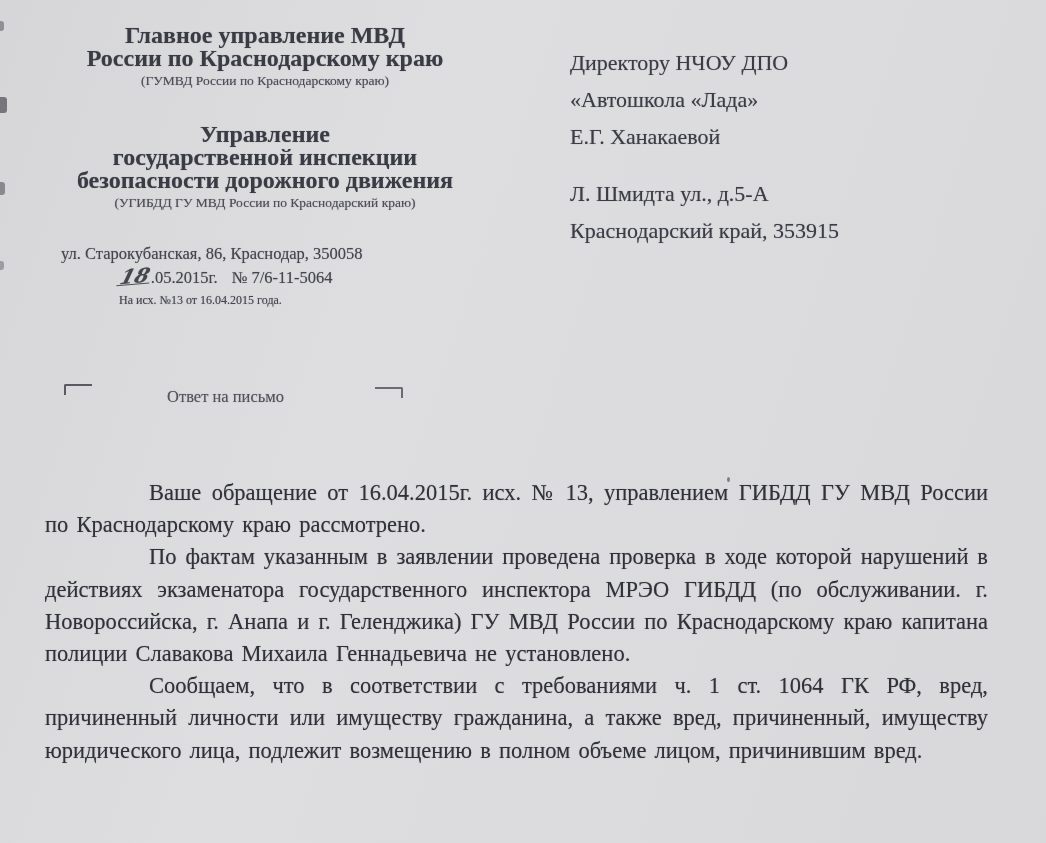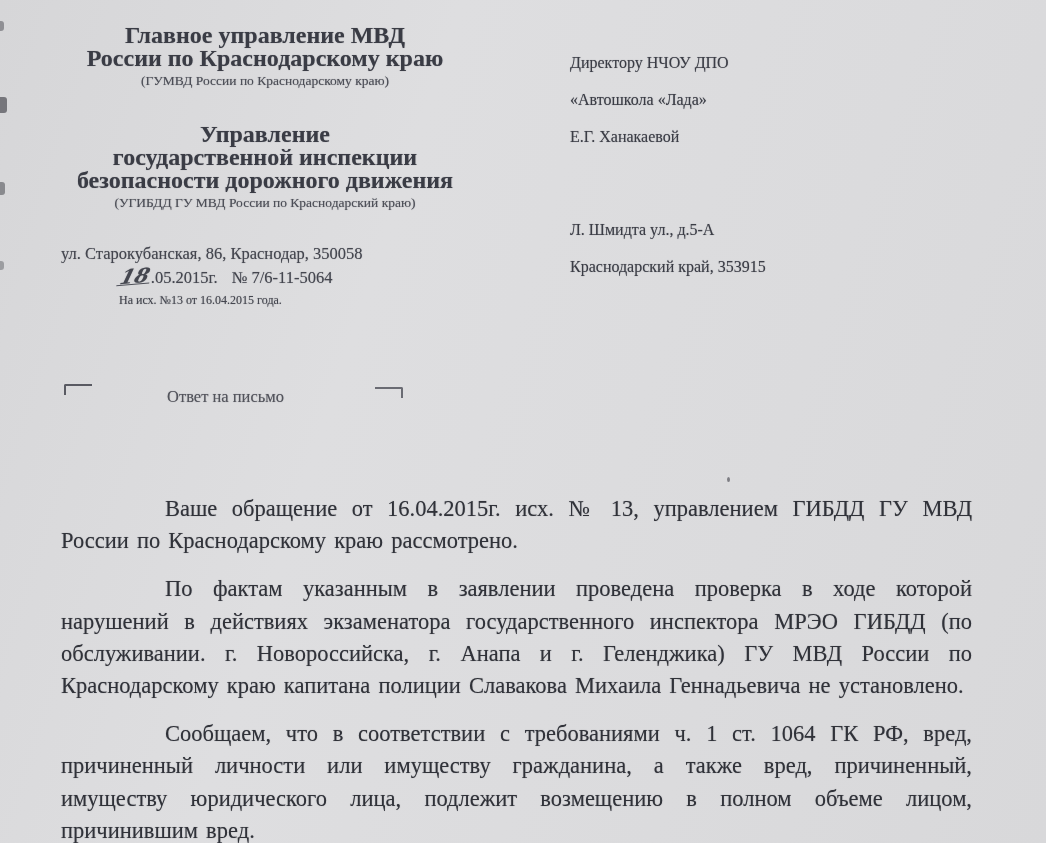--- a/index.html
+++ b/index.html
@@ -29,41 +29,41 @@
     font-style:italic;font-weight:bold;font-size:20px;
     transform:skewX(-20deg) rotate(-5deg);
     border-bottom:1.5px solid #4c4e57;
     padding:0 2px;line-height:16px;
   }
   .lh-number{margin-left:14px;}
   .lh-ref{font-size:12px;line-height:22px;padding-left:64px;}
   
   .recipient{
     position:absolute;left:570px;top:44px;width:430px;
-    font-size:16px;line-height:37px;color:#3b3d46;
+    font-size:22px;line-height:37px;color:#3b3d46;
   }
-  .recipient-address{margin-top:56px;}
+  .recipient-address{margin-top:20px;}
   
   .subject-row{
     position:absolute;left:58px;top:378px;width:345px;height:36px;
   }
   .corner-mark{position:absolute;width:26px;height:9px;}
   .corner-left{left:6px;top:6px;border-top:2.5px solid #595a62;border-left:2.5px solid #595a62;border-top-left-radius:2px;}
   .corner-right{right:0;top:9px;border-top:2.5px solid #6a6b73;border-right:2.5px solid #6a6b73;border-top-right-radius:2px;}
   .subject-text{
     position:absolute;left:50px;right:60px;top:9px;
     text-align:center;font-size:16.5px;color:#53545c;
   }
   
   .body-block{
     position:absolute;left:45px;top:477px;width:943px;
     font-size:22.5px;line-height:32.2px;
     text-align:justify;color:#303239;
   }
-  .body-block p{margin:16px;text-indent:104px;word-spacing:2.5px;}
+  .body-block p{margin:0;text-indent:104px;word-spacing:2.5px;}
   
   .edge-mark{position:absolute;left:0;background:#55565c;border-radius:0 3px 3px 0;}
   .em1{top:21px;width:4px;height:10px;opacity:.55;}
   .em2{top:97px;width:7px;height:16px;opacity:.75;}
   .em3{top:182px;width:5px;height:13px;opacity:.6;}
   .em4{top:261px;width:4px;height:9px;opacity:.45;}
   .speck{position:absolute;left:727px;top:477px;width:3px;height:5px;background:#55565c;border-radius:50%;opacity:.7;}
 </style>
 </head>
 <body>

